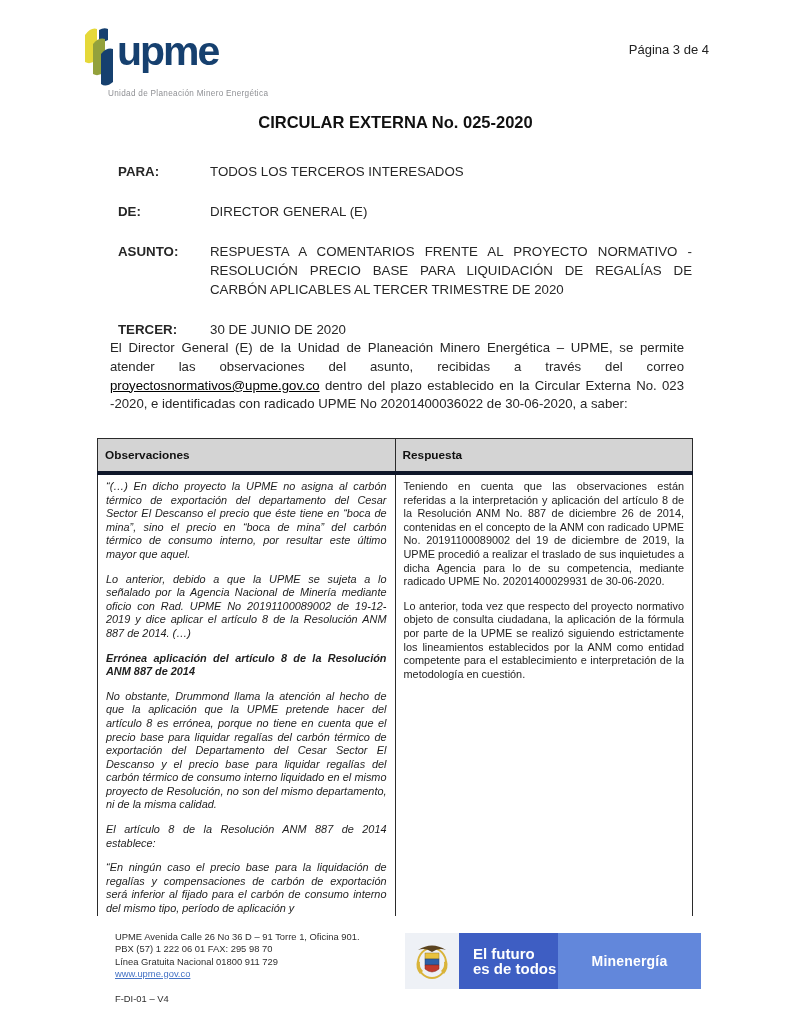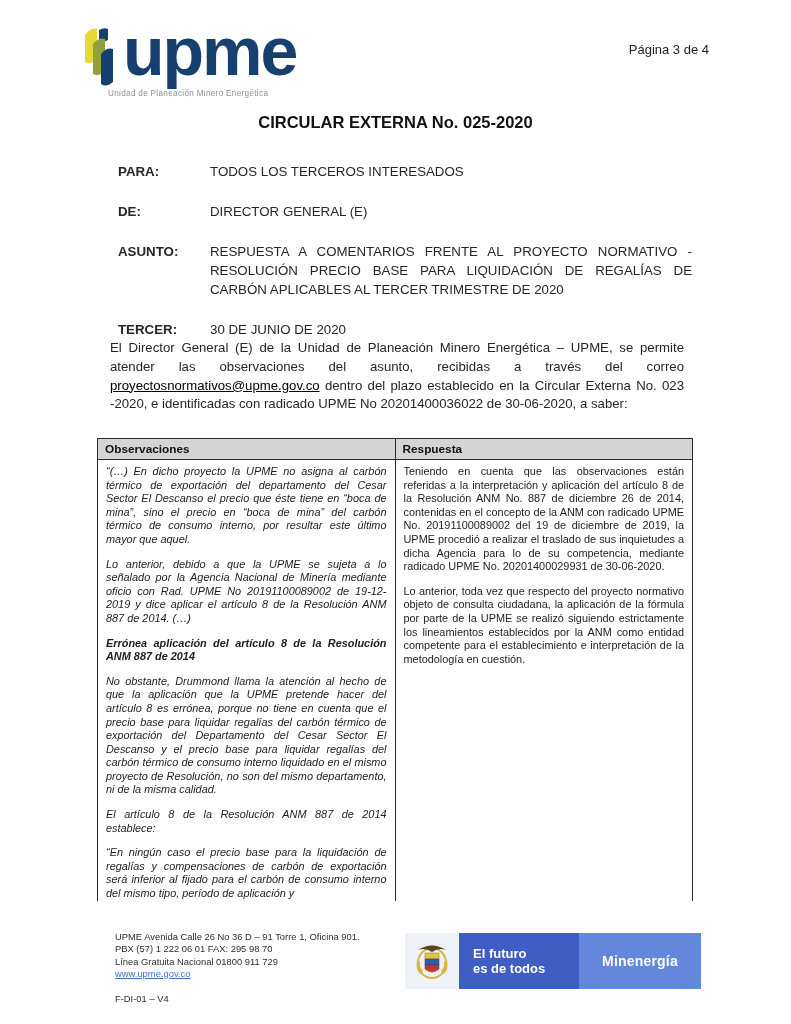--- a/index.html
+++ b/index.html
@@ -12,22 +12,22 @@
     background: #ffffff;
     color: #262626;
     overflow: hidden;
   }
 
   
   .logo-block { position: absolute; left: 84px; top: 22px; width: 220px; }
   .logo-row { display: flex; align-items: flex-start; }
   .logo-icon { width: 30px; height: 62px; margin-right: 3px; margin-top: 4px; }
   .logo-wordmark {
-    font-size: 68px; font-weight: bold; letter-spacing: -2px;
-    color: #16406f; line-height: 58px; margin-left: 6px;
+    font-size: 41px; font-weight: bold; letter-spacing: -2px;
+    color: #16406f; line-height: 58px;
   }
   .logo-caption {
     margin-top: 1px; margin-left: 24px;
     font-size: 8.2px; color: #8f9094; letter-spacing: 0.3px;
     white-space: nowrap;
   }
   .page-number {
     position: absolute; top: 42px; right: 82px;
     font-size: 13px; color: #222;
   }
@@ -51,25 +51,25 @@
 
   
   .obs-table {
     position: absolute; left: 97px; top: 438px; width: 596px;
     border-collapse: collapse; table-layout: fixed;
   }
   .obs-table th {
     border: 1px solid #2b2b2b;
     background: #d4d4d4;
     font-size: 11.8px; font-weight: bold; text-align: left;
-    padding: 3px 7px; color: #111;
+    padding: 9px 7px; color: #111;
   }
   .obs-table td {
     border-left: 1px solid #2b2b2b; border-right: 1px solid #2b2b2b;
-    border-top: 1px solid #0f172a; border-bottom: none;
+    border-top: 4px solid #0f172a; border-bottom: none;
     vertical-align: top;
     padding: 5px 8px 0 8px;
     font-size: 10.9px; line-height: 13.6px; text-align: justify; color: #1e1e1e;
   }
   .cell p { margin: 0 0 11px 0; }
   .cell p:last-child { margin-bottom: 0; }
   .obs-cell p { font-style: italic; }
   .obs-cell p.bold-italic { font-weight: bold; }
 
   
@@ -82,24 +82,24 @@
 
   .banner {
     position: absolute; left: 405px; top: 933px; height: 56px; width: 296px;
     display: flex; align-items: stretch;
   }
   .banner-crest {
     width: 54px; background: #eef1f6;
     display: flex; align-items: center; justify-content: center;
   }
   .banner-slogan {
-    width: 120px; background: #3e5ec3; color: #fff;
+    width: 99px; background: #3e5ec3; color: #fff;
     display: flex; flex-direction: column; justify-content: center;
     padding-left: 14px;
-    font-size: 13px; font-weight: bold; line-height: 15px;
+    font-size: 15px; font-weight: bold; line-height: 15px;
   }
   .banner-ministry {
     flex: 1; background: #6287db; color: #fff;
     display: flex; align-items: center; justify-content: center;
     font-size: 14px; font-weight: bold; letter-spacing: 0.2px;
   }
 </style>
 </head>
 <body>
 

